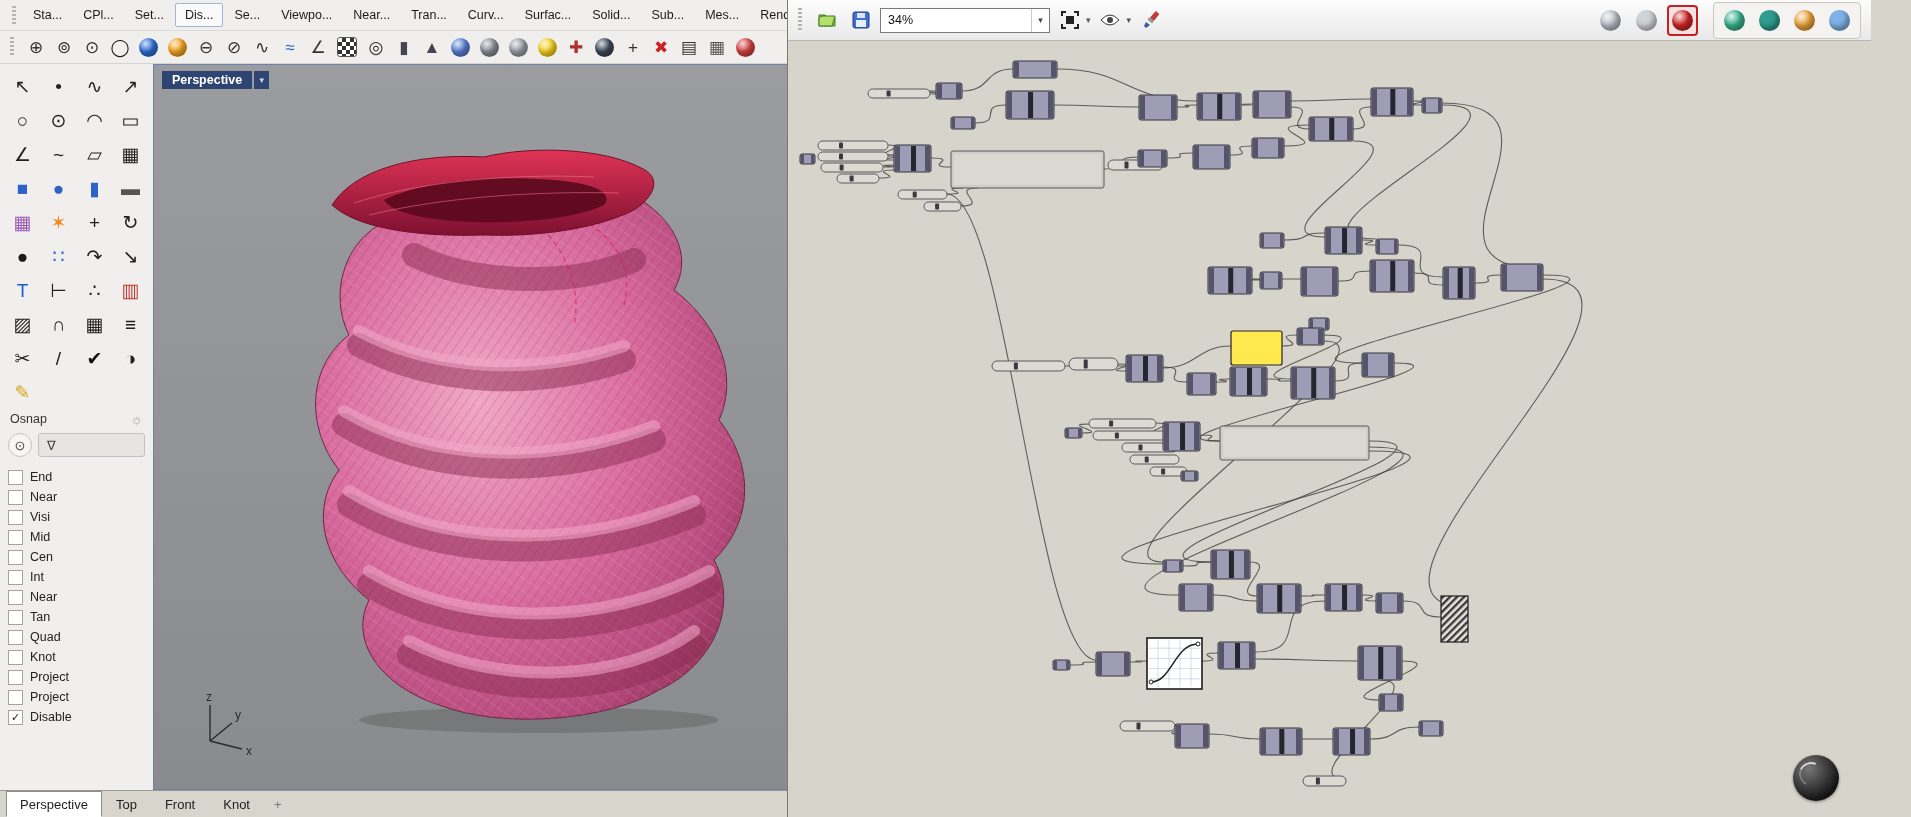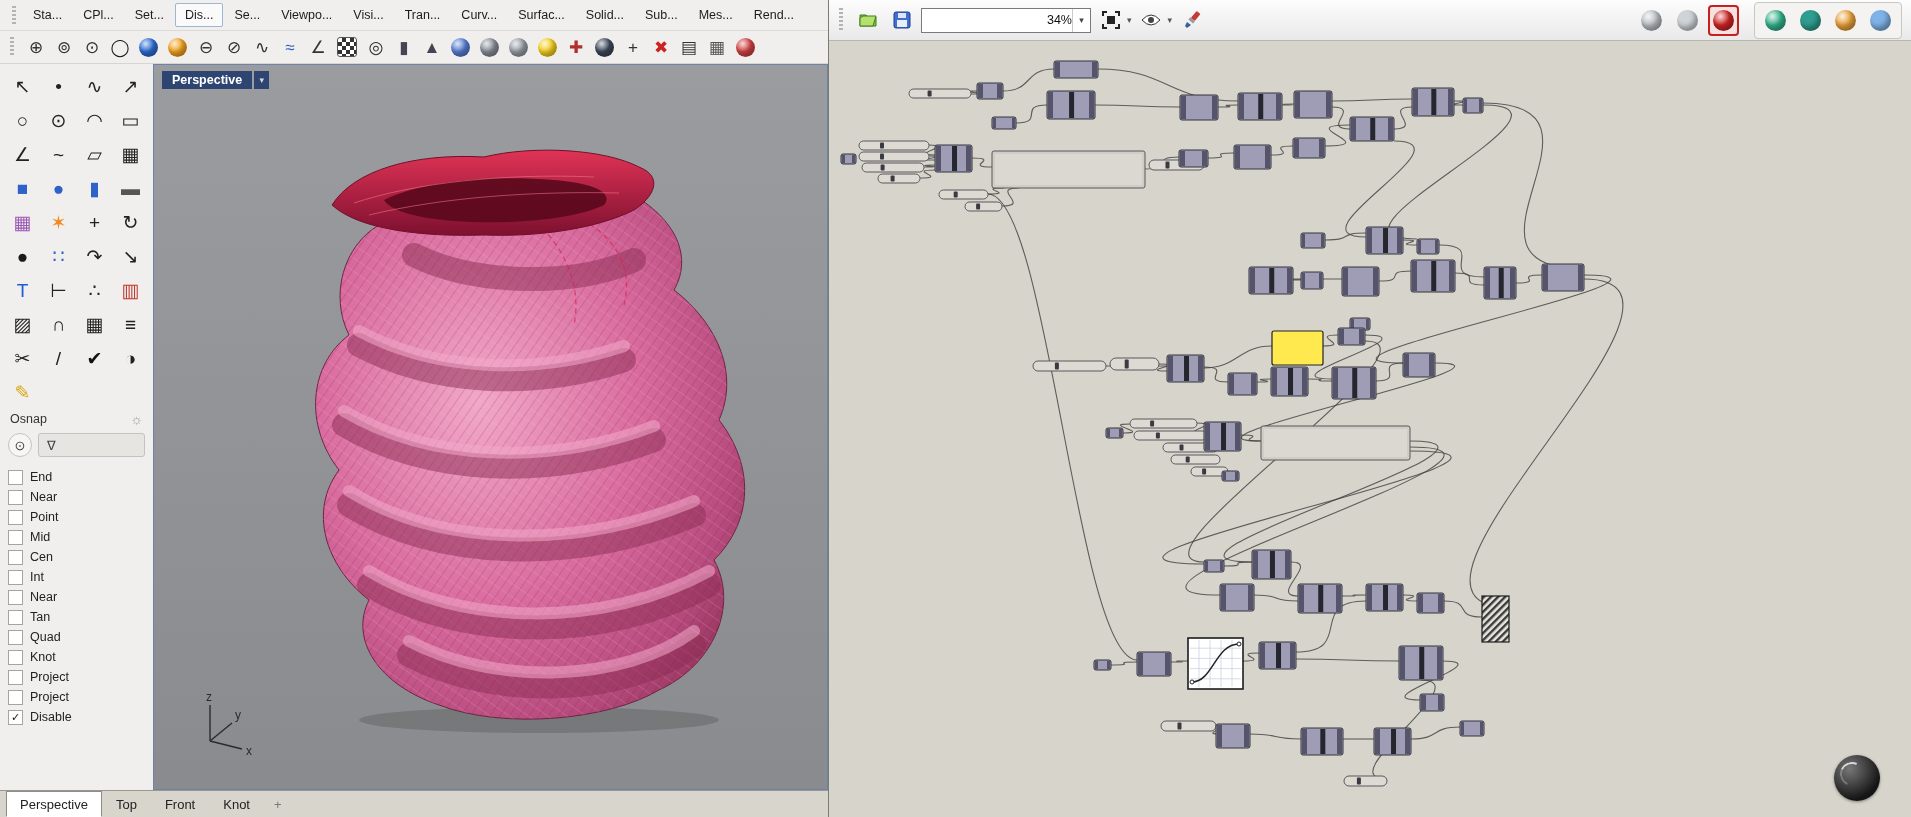--- a/index.html
+++ b/index.html
@@ -55,22 +55,22 @@
                 align-items:center;justify-content:center;font-size:9px;}
   .axis-widget{position:absolute;left:34px;bottom:26px;z-index:4;}
 
   .vp-tabs{height:26px;background:#d8d5cd;border-top:1px solid #98968f;display:flex;
            align-items:stretch;padding-left:6px;font-size:13px;color:#222;}
   .vp-tab{display:flex;align-items:center;padding:0 13px;cursor:pointer;border:1px solid transparent;}
   .vp-tab.active{background:#ffffff;border:1px solid #8f8d86;border-bottom-color:#fff;}
   .vp-add{display:flex;align-items:center;padding:0 10px;color:#777;font-size:13px;cursor:pointer;}
 
   
-  .gh{position:absolute;left:828px;top:0;width:1083px;height:817px;border-left:1px solid #7c7a75;
-      display:flex;flex-direction:column;text-align:right;}
+  .gh{position:absolute;left:787px;top:0;width:1083px;height:817px;border-left:1px solid #7c7a75;
+      display:flex;flex-direction:column;}
   .gh-toolbar{height:40px;background:linear-gradient(#fdfdfd,#e9e9e9);border-bottom:1px solid #b9b7b2;
               display:flex;align-items:center;gap:6px;padding:0 10px;}
   .gh-btn{width:27px;height:27px;border:none;background:transparent;display:flex;align-items:center;
           justify-content:center;cursor:pointer;padding:0;border-radius:3px;}
   .caret{font-size:9px;color:#555;cursor:pointer;margin-left:-3px;}
   .zoom-box{width:168px;height:23px;background:#fff;border:1px solid #7a7a7a;display:flex;
             align-items:center;font-size:12.5px;color:#111;cursor:pointer;}
   .zoom-box .zv{flex:1;padding-left:7px;}
   .zoom-box .zcaret{width:17px;height:100%;display:flex;align-items:center;justify-content:center;
             border-left:1px solid #c9c9c9;font-size:9px;color:#444;}
@@ -103,21 +103,21 @@
 
     <div class="menubar">
       <div class="grip"></div>
       <div class="menu-items" style="display:flex;gap:1px;">
           <div class="menu-item">Sta...</div>
           <div class="menu-item">CPl...</div>
           <div class="menu-item">Set...</div>
           <div class="menu-item active">Dis...</div>
           <div class="menu-item">Se...</div>
           <div class="menu-item">Viewpo...</div>
-          <div class="menu-item">Visi...</div>
+          <div class="menu-item">Near...</div>
           <div class="menu-item">Tran...</div>
           <div class="menu-item">Curv...</div>
           <div class="menu-item">Surfac...</div>
           <div class="menu-item">Solid...</div>
           <div class="menu-item">Sub...</div>
           <div class="menu-item">Mes...</div>
           <div class="menu-item">Rend...</div>
         </div>
     </div>
 
@@ -209,21 +209,21 @@
               <div class="osnap-row">
                 <div class="cb"></div>
                 <div class="osnap-label">End</div>
               </div>
               <div class="osnap-row">
                 <div class="cb"></div>
                 <div class="osnap-label">Near</div>
               </div>
               <div class="osnap-row">
                 <div class="cb"></div>
-                <div class="osnap-label">Point</div>
+                <div class="osnap-label">Visi</div>
               </div>
               <div class="osnap-row">
                 <div class="cb"></div>
                 <div class="osnap-label">Mid</div>
               </div>
               <div class="osnap-row">
                 <div class="cb"></div>
                 <div class="osnap-label">Cen</div>
               </div>
               <div class="osnap-row">

